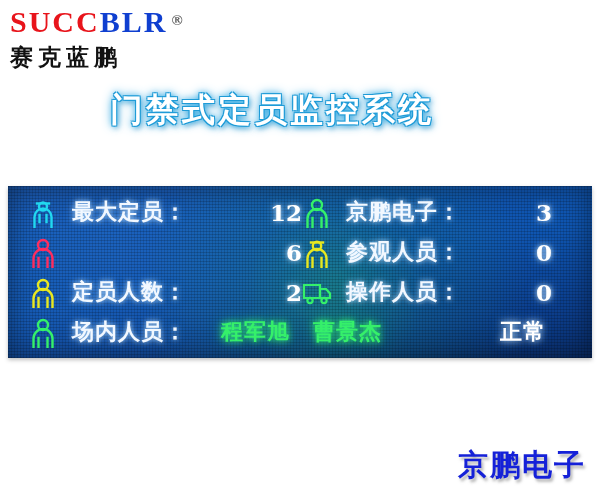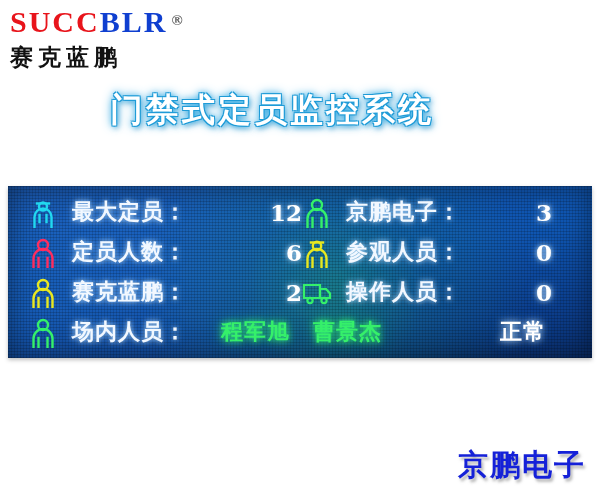--- a/index.html
+++ b/index.html
@@ -225,21 +225,20 @@
     </div>
 
     <div class="led-cell">
       <svg class="led-icon" viewBox="0 0 30 32">
         <g fill="none" stroke="#ff2d5e" stroke-width="2.4" stroke-linecap="square">
           <circle cx="15" cy="9" r="5"></circle>
           <path d="M5.5 31 v-8.5 a9.5 9.5 0 0 1 19 0 v8.5"></path>
           <path d="M10.5 22 v9 M19.5 22 v9"></path>
         </g>
       </svg>
-      <span class="led-label">定员人数：</span>
       <span class="led-value">6</span>
     </div>
 
     <div class="led-cell">
       <svg class="led-icon" viewBox="0 0 30 32">
         <g fill="none" stroke="#e8e820" stroke-width="2.4" stroke-linecap="square">
           <path d="M9 6.5 h12"></path>
           <circle cx="15" cy="10" r="4.2"></circle>
           <path d="M5.5 31 v-8.5 a9.5 9.5 0 0 1 19 0 v8.5"></path>
           <path d="M10.5 22 v9 M19.5 22 v9"></path>
@@ -250,21 +249,21 @@
     </div>
 
     <div class="led-cell">
       <svg class="led-icon" viewBox="0 0 30 32">
         <g fill="none" stroke="#e8e820" stroke-width="2.4" stroke-linecap="square">
           <circle cx="15" cy="9" r="5"></circle>
           <path d="M5.5 31 v-8.5 a9.5 9.5 0 0 1 19 0 v8.5"></path>
           <path d="M10.5 22 v9 M19.5 22 v9"></path>
         </g>
       </svg>
-      <span class="led-label">赛克蓝鹏：</span>
+      <span class="led-label">定员人数：</span>
       <span class="led-value">2</span>
     </div>
 
     <div class="led-cell">
       <svg class="led-icon" viewBox="0 0 30 32">
         <g fill="none" stroke="#35f06a" stroke-width="2.2" stroke-linecap="square">
           <path d="M2 9 h16 v13 H2 z"></path>
           <path d="M18 13 h6 l4 4.5 V22 h-10 z"></path>
           <circle cx="8" cy="24.5" r="2.6"></circle>
           <circle cx="22" cy="24.5" r="2.6"></circle>

